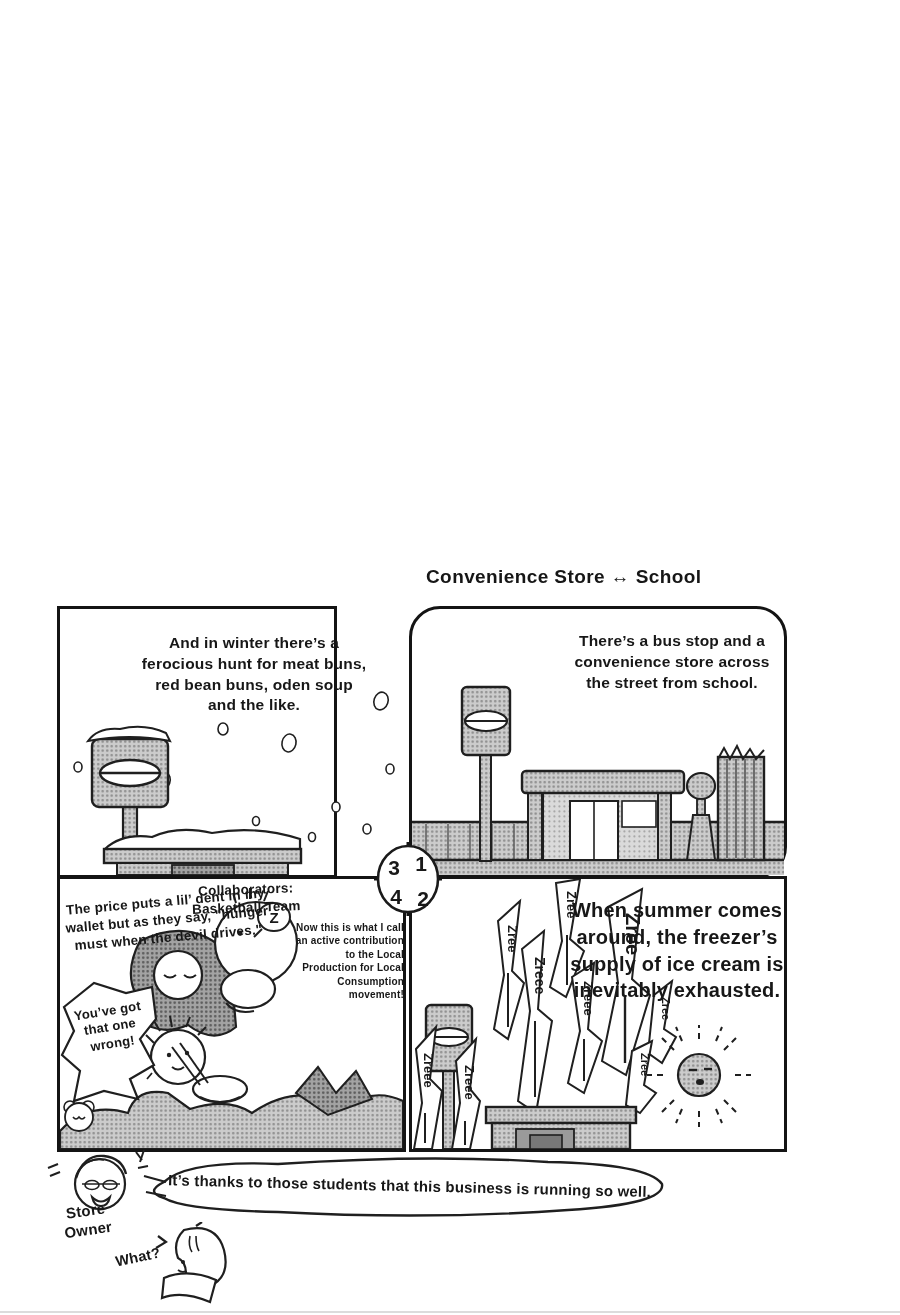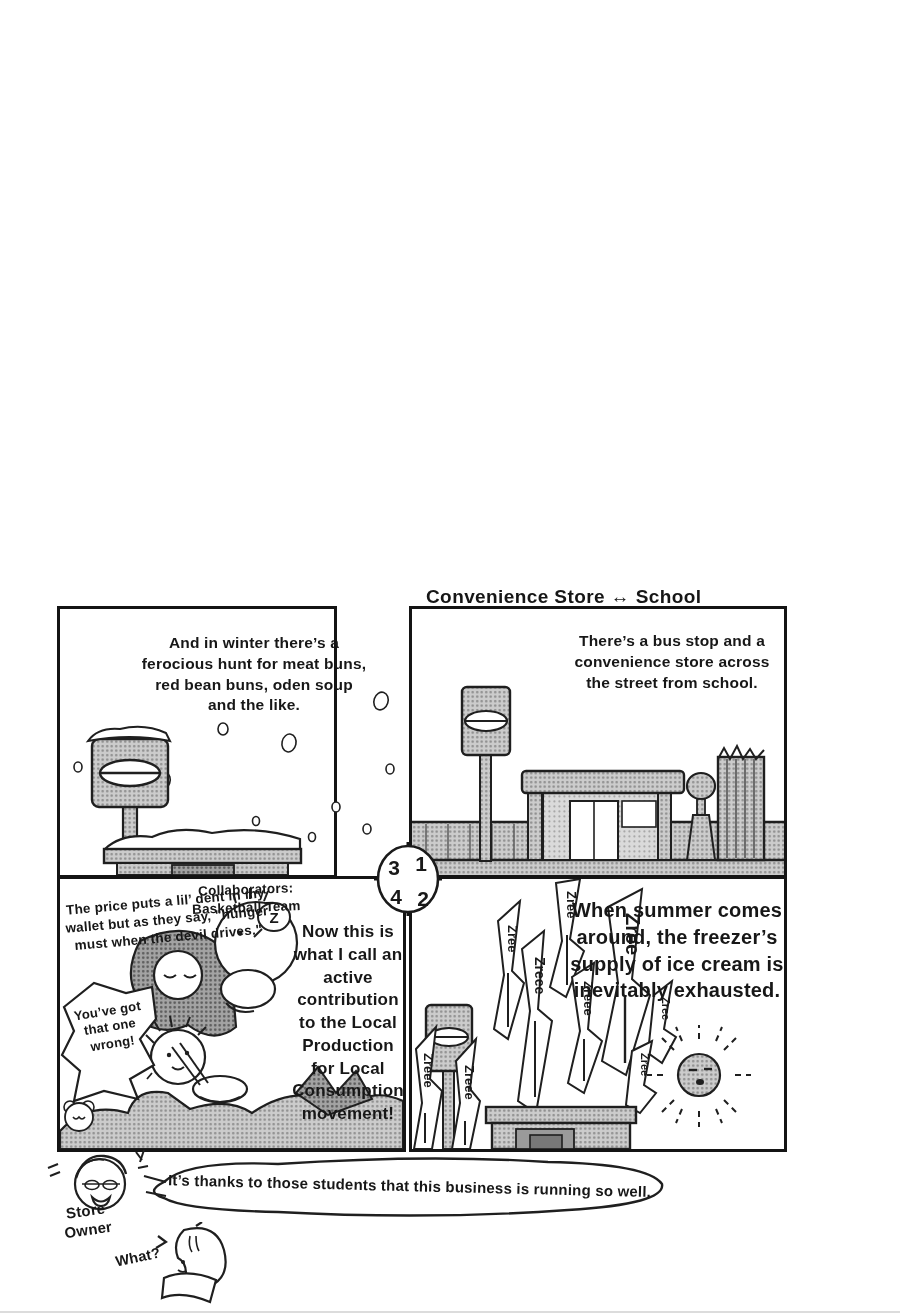--- a/index.html
+++ b/index.html
@@ -4,21 +4,21 @@
 <style>
   html,body{margin:0;padding:0;background:#ffffff;}
   #page{position:relative;width:900px;height:1315px;background:#ffffff;overflow:hidden;
         font-family:"Liberation Sans",sans-serif;color:#161616;}
   .abs{position:absolute;}
   .panel{position:absolute;border:3px solid #141414;background:#fff;box-sizing:border-box;}
   .cap{position:absolute;text-align:center;font-weight:700;color:#171717;line-height:1.34;letter-spacing:.2px;}
   svg{display:block;}
   svg text{font-family:"Liberation Sans",sans-serif;fill:#191919;}
   .sfx-t{font-weight:700;}
-  #title{font-size:19px;font-weight:700;letter-spacing:.4px;white-space:nowrap;margin-top:20px;}
+  #title{font-size:19px;font-weight:700;letter-spacing:.4px;white-space:nowrap;}
 </style>
 </head>
 <body>
 
 <div id="page">
 
   <svg width="0" height="0" aria-hidden="true">
     <defs>
       <pattern id="ht" width="4.5" height="4.5" patternUnits="userSpaceOnUse">
         <rect width="4.5" height="4.5" fill="#cccccc"></rect>
@@ -66,21 +66,21 @@
       <g>
         <path d="M45,240 Q62,224 92,228 Q118,216 152,224 Q196,216 240,230 L240,242 L45,242 Z" fill="#ffffff" stroke="#1f1f1f" stroke-width="2.2"></path>
         <rect x="44" y="240" width="197" height="14" fill="url(#ht)" stroke="#1f1f1f" stroke-width="2.4"></rect>
         <rect x="57" y="254" width="171" height="12" fill="url(#ht)" stroke="#1f1f1f" stroke-width="2"></rect>
         <rect x="112" y="256" width="62" height="10" fill="url(#htd)" stroke="#1f1f1f" stroke-width="1.8"></rect>
       </g>
     </svg>
     <div class="cap" style="left:80px;top:24px;width:228px;font-size:15.5px;">And in winter there’s a ferocious hunt for meat buns, red bean buns, oden soup and the like.</div>
   </div>
 
-  <div class="panel" style="left:409px;top:606px;width:378px;height:272px;">
+  <div class="panel" style="left:409px;top:606px;width:378px;height:272px;border-radius:31px;">
     <svg class="abs" style="left:0;top:0;" width="372" height="266" viewBox="0 0 372 266">
 
       <g>
         <rect x="0" y="213" width="372" height="39" fill="url(#ht)"></rect>
         <line x1="0" y1="213" x2="372" y2="213" stroke="#1f1f1f" stroke-width="2.4"></line>
         <g stroke="#555" stroke-width="1.4">
           <line x1="14" y1="215" x2="14" y2="250"></line>
             <line x1="36" y1="215" x2="36" y2="250"></line>
           <line x1="58" y1="215" x2="58" y2="250"></line>
             <line x1="80" y1="215" x2="80" y2="250"></line>
@@ -194,21 +194,21 @@
         <ellipse cx="214" cy="38" rx="16" ry="14" fill="#ffffff" stroke="#1f1f1f" stroke-width="2"></ellipse>
         <path d="M202,50 l-8,8" stroke="#1f1f1f" stroke-width="2"></path>
         <text x="214" y="44" font-size="15" font-weight="700" text-anchor="middle">Z</text>
       </g>
 
       <path d="M4,128 L34,104 L66,114 L92,108 L96,140 L80,160 L94,186 L70,200 L78,220 L44,212 L14,222 L20,192 L2,176 L14,152 Z" fill="#ffffff" stroke="#1f1f1f" stroke-width="2.2"></path>
     </svg>
     <div class="cap" style="left:4px;top:14px;width:206px;font-size:13.5px;transform:rotate(-5deg);">The price puts a lil’ dent in my wallet but as they say, "hunger must when the devil drives."</div>
     <div class="cap" style="left:102px;top:2px;width:168px;font-size:13.5px;transform:rotate(-2deg);">Collaborators: Basketball Team</div>
     <div class="cap" style="left:12px;top:124px;width:76px;font-size:13px;transform:rotate(-9deg);line-height:1.25;">You’ve got that one wrong!</div>
-    <div class="cap" style="left:232px;top:42px;width:112px;font-size:17px;">Now this is what I call an active contribution to the Local Production for Local Consumption movement!</div>
+    <div class="cap" style="left:232px;top:42px;width:112px;font-size:10px;text-align:right;">Now this is what I call an active contribution to the Local Production for Local Consumption movement!</div>
   </div>
 
   <div class="panel" style="left:409px;top:876px;width:378px;height:276px;">
     <svg class="abs" style="left:0;top:0;" width="372" height="270" viewBox="0 0 372 270">
 
       <g>
         <rect x="31" y="192" width="11" height="78" fill="url(#ht)" stroke="#1f1f1f" stroke-width="2"></rect>
         <rect x="14" y="126" width="46" height="66" rx="5" fill="url(#ht)" stroke="#1f1f1f" stroke-width="2.4"></rect>
         <ellipse cx="37" cy="158" rx="19" ry="9" fill="#ffffff" stroke="#1f1f1f" stroke-width="2"></ellipse>
         <line x1="18" y1="158" x2="56" y2="158" stroke="#1f1f1f" stroke-width="2"></line>

